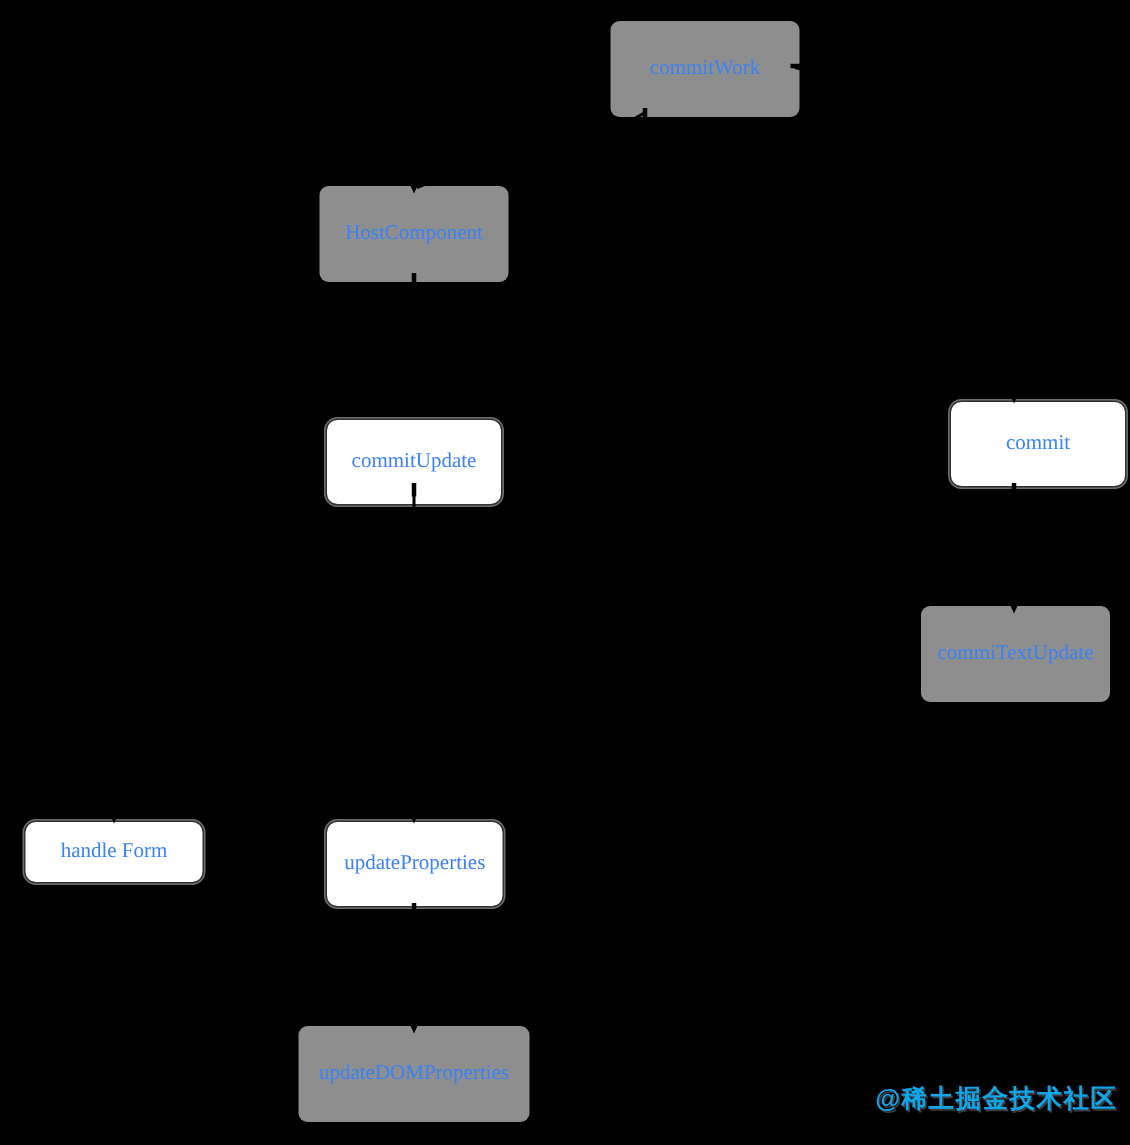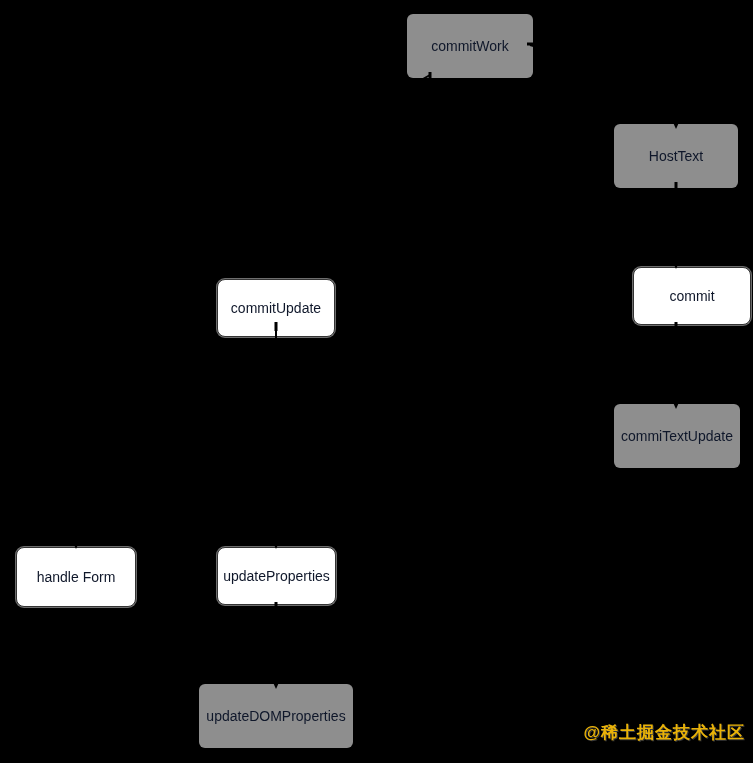--- a/index.html
+++ b/index.html
@@ -32,71 +32,72 @@
   .node.halo::before {
     content: "";
     position: absolute;
     inset: -4px;
     background: #8e8e8e;
     border-radius: 6px;
     z-index: -1;
   }
   .node .label {
     font-size: 14px;
-    color: #0f172a;
+    color: #3b82f6;
     white-space: nowrap;
     text-align: center;
+    font-family: Liberation Serif, serif;
   }
   
   .edges {
     position: absolute;
     inset: 0;
     z-index: 2;
     pointer-events: none;
   }
   .watermark {
     position: absolute;
     right: 8px;
     bottom: 19px;
     z-index: 3;
     font-size: 17px;
     font-weight: bold;
     letter-spacing: 1px;
-    color: #eab308;
+    color: #0ea5e9;
     text-shadow: 1px 1px 0 #3a3a3a;
   }
 </style>
 </head>
 <body>
 
 <div class="canvas">
 
   <div class="node halo" style="left:410px; top:17px; width:120px; height:58px;">
     <span class="label">commitWork</span>
   </div>
 
+  <div class="node halo" style="left:216px; top:127px; width:120px; height:58px;">
+    <span class="label">HostComponent</span>
+  </div>
 
-  <div class="node halo" style="left:617px; top:127px; width:118px; height:58px;">
-    <span class="label">HostText</span>
-  </div>
 
   <div class="node" style="left:217px; top:279px; width:118px; height:58px;">
     <span class="label">commitUpdate</span>
   </div>
 
   <div class="node" style="left:617px; top:267px; width:118px; height:58px;margin-left:16px;">
     <span class="label">commit</span>
   </div>
 
 
   <div class="node halo" style="left:617px; top:407px; width:120px; height:58px;">
     <span class="label">commiTextUpdate</span>
   </div>
 
-  <div class="node" style="left:16px; top:547px; width:120px; height:60px;">
+  <div class="node" style="left:16px; top:547px; width:120px; height:42px;">
     <span class="label">handle Form</span>
   </div>
 
   <div class="node" style="left:217px; top:547px; width:119px; height:58px;">
     <span class="label">updateProperties</span>
   </div>
 
   <div class="node halo" style="left:202px; top:687px; width:148px; height:58px;">
     <span class="label">updateDOMProperties</span>
   </div>

